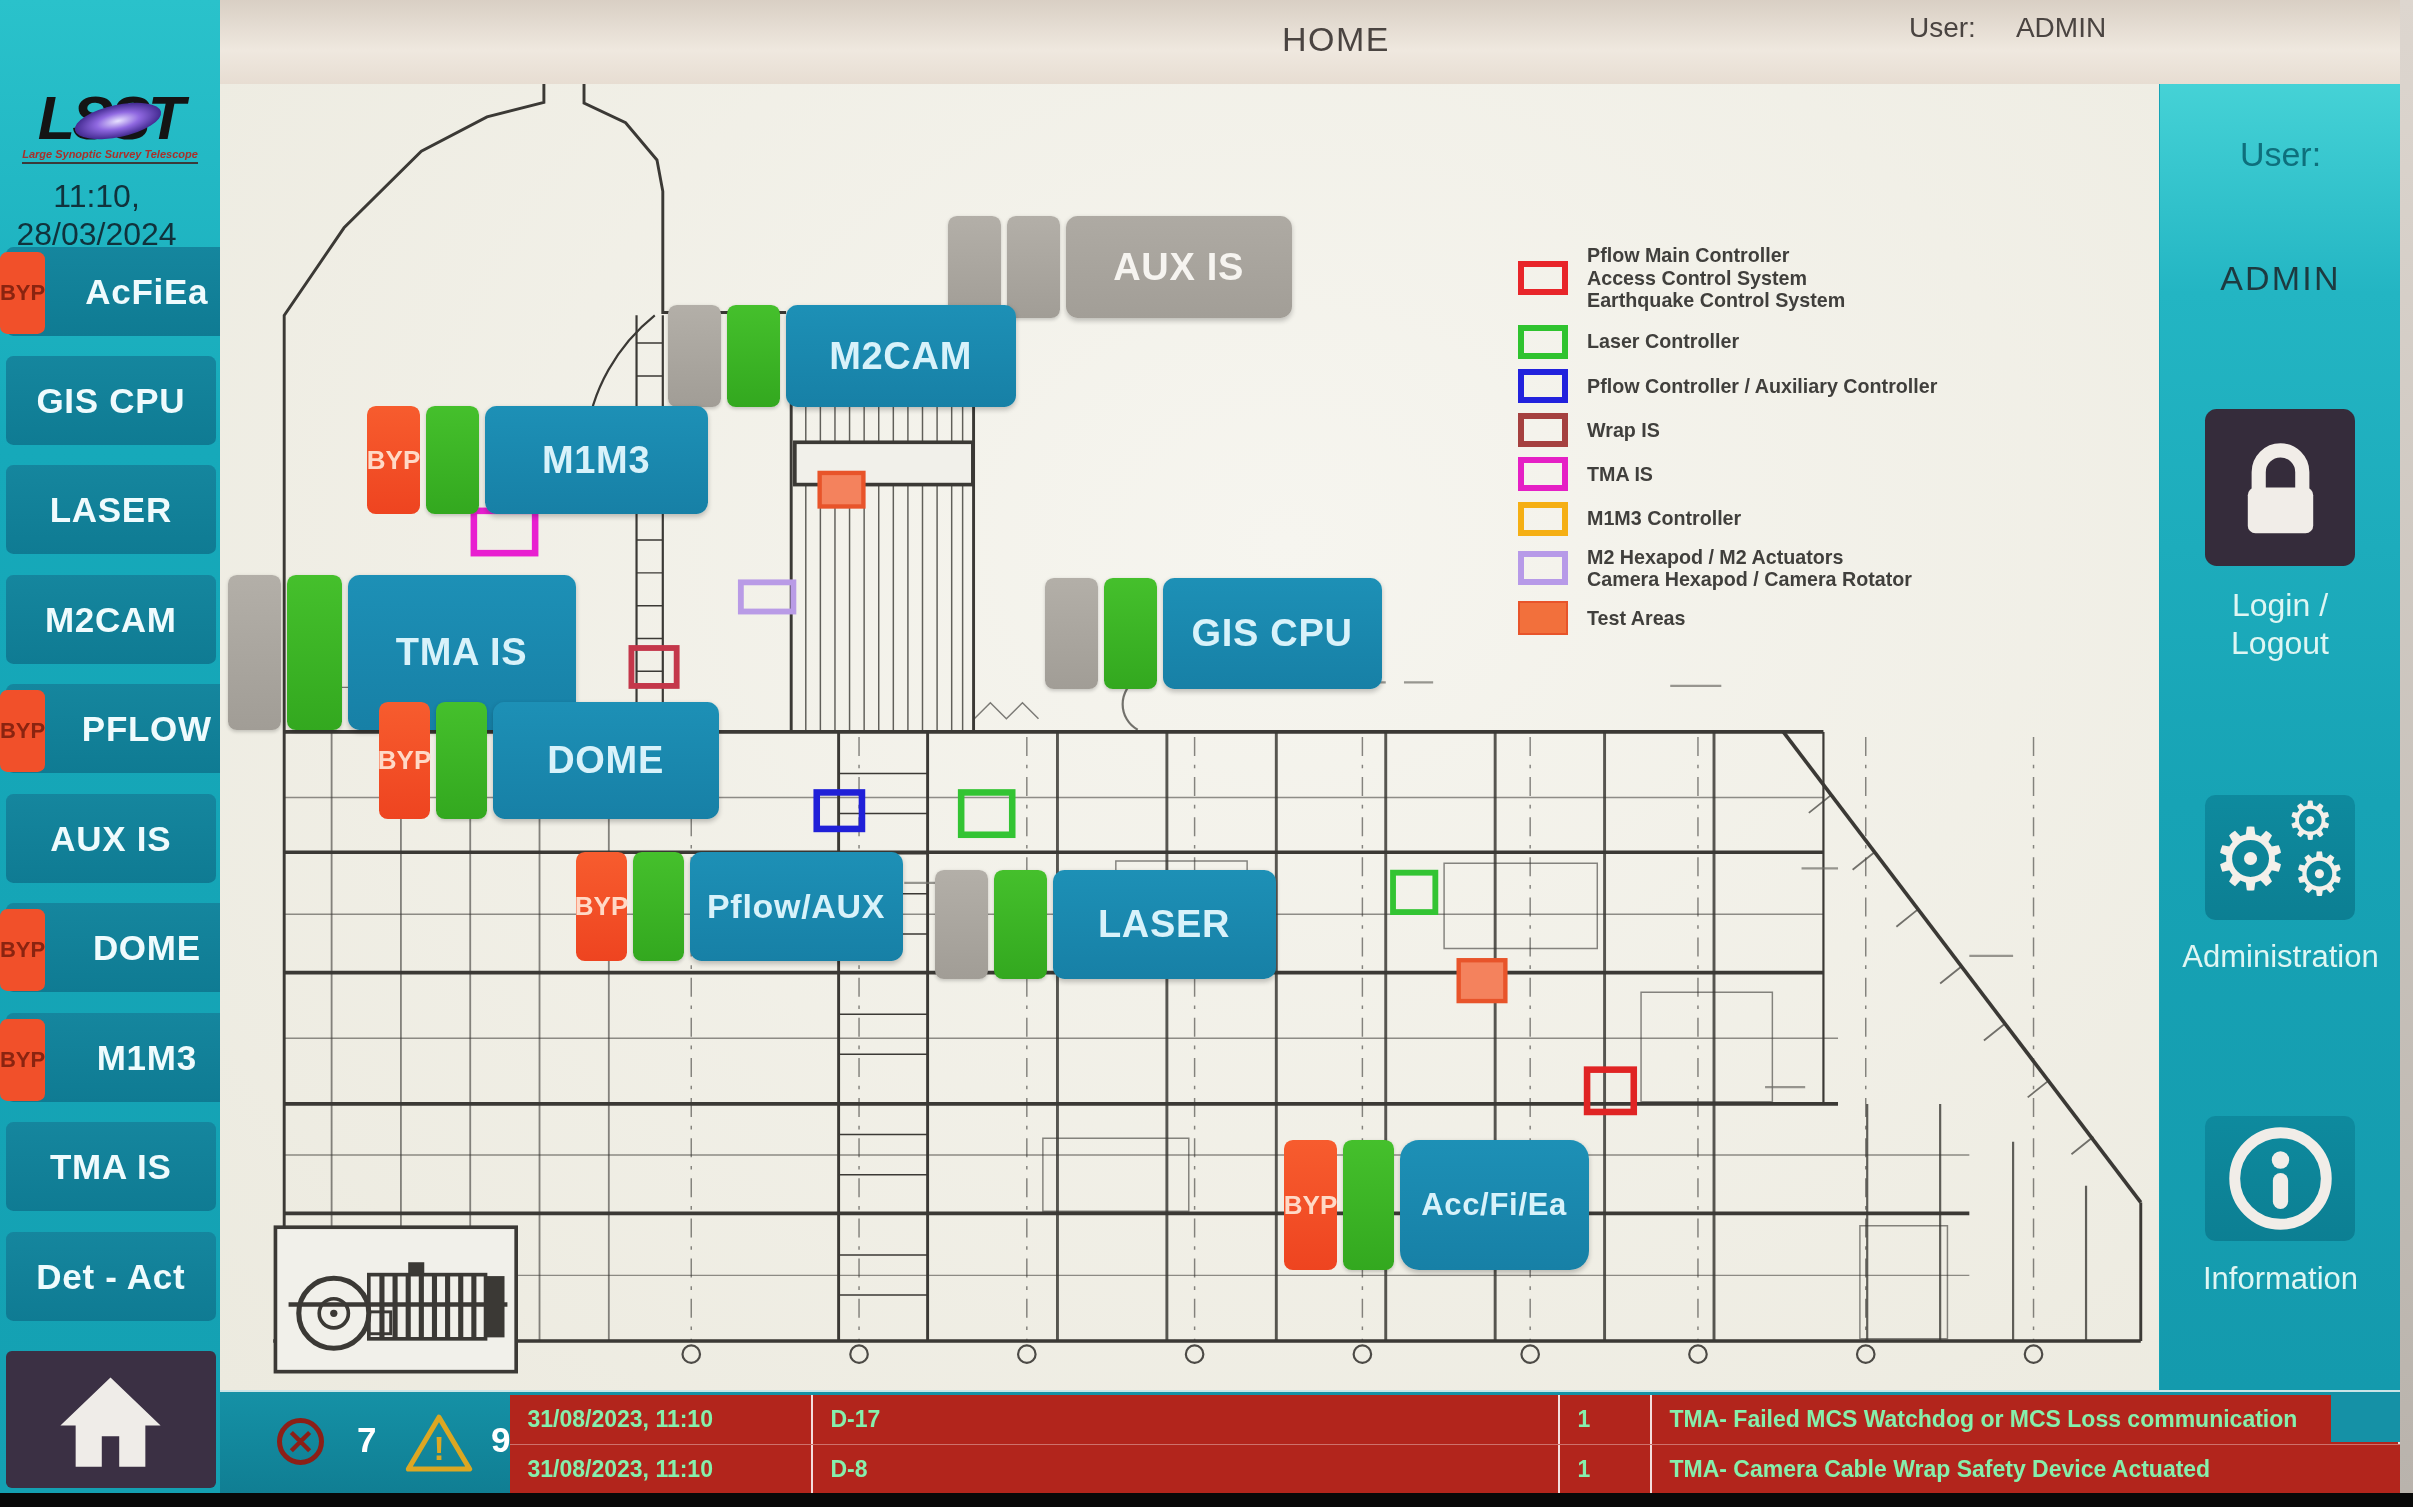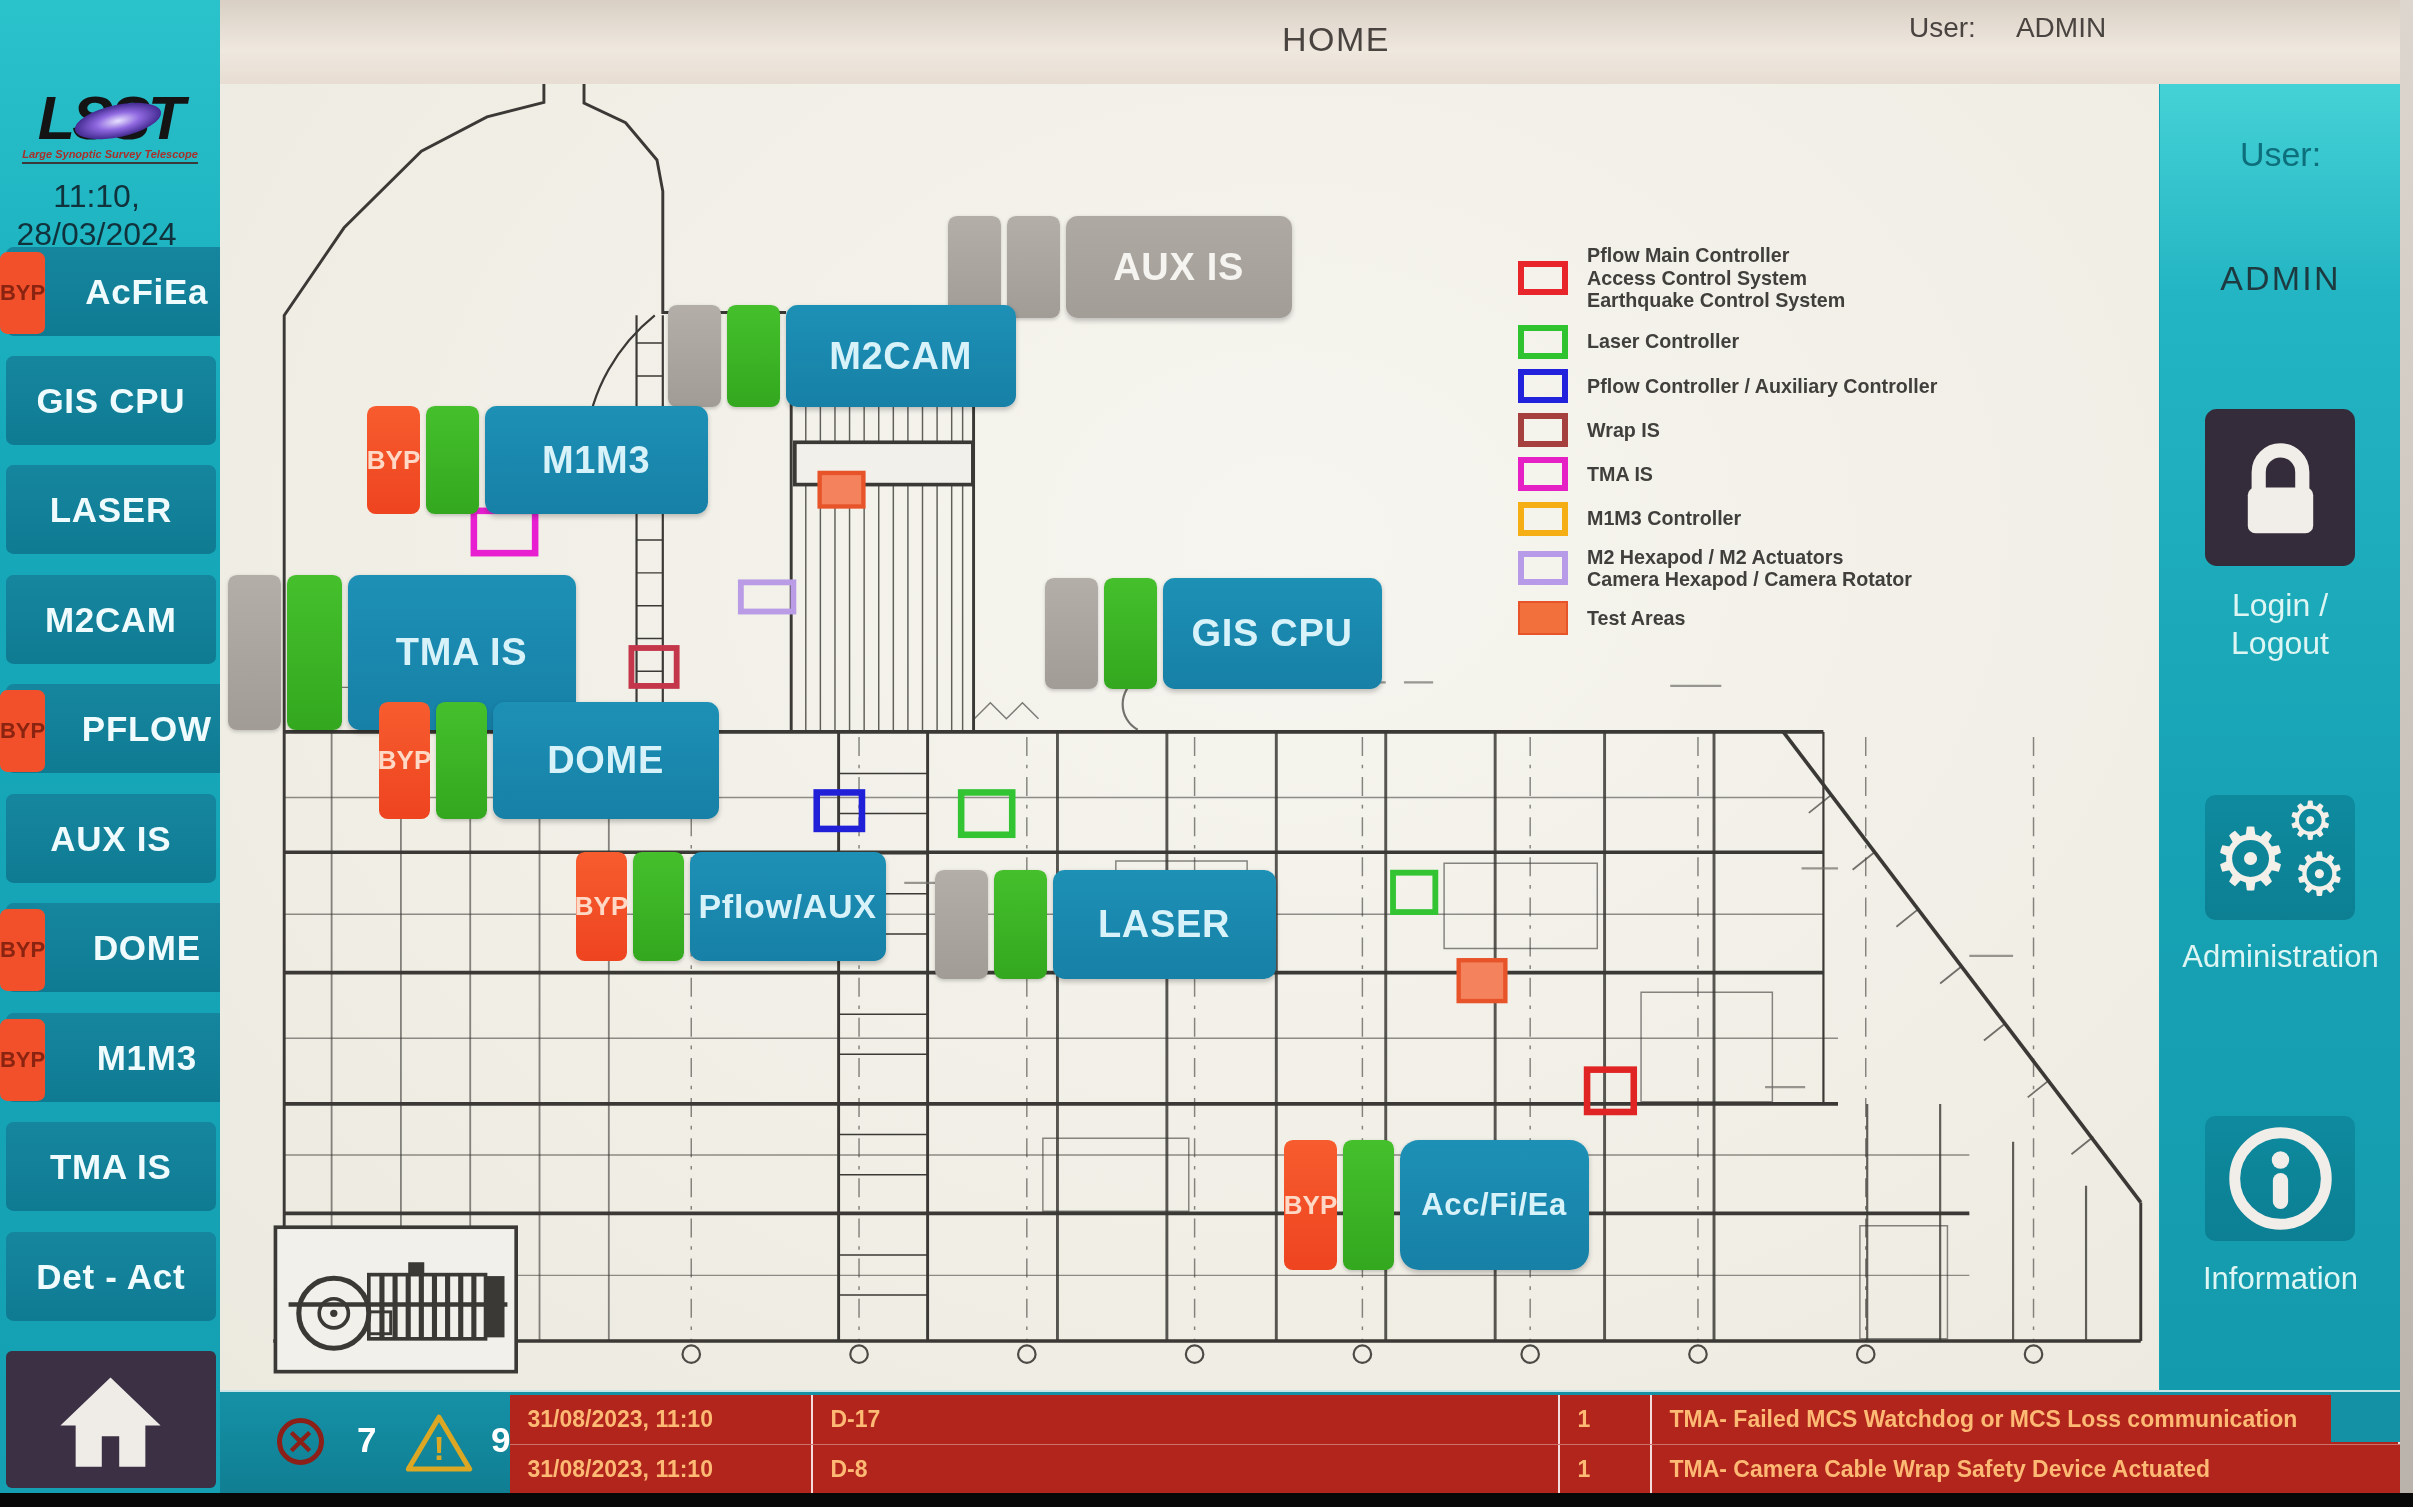--- a/index.html
+++ b/index.html
@@ -53,21 +53,21 @@
     display:flex;align-items:center;justify-content:center;color:#d8f2fa;font-size:38px;font-weight:bold;
     letter-spacing:0.7px;box-shadow:0 2.2px 5.8px rgba(0,0,0,.22);}
   .dbtn.gray{background:linear-gradient(180deg,#aeaaa3,#a29e97);color:#f6f4f0;}
 
   .g-auxis {left:948px;top:216px;height:102px;}  .g-auxis .dbtn{width:226px;}
   .g-m2cam {left:668px; top:305px;height:102px;}  .g-m2cam .dbtn{width:230px;}
   .g-m1m3  {left:367px; top:406px;height:108px;}  .g-m1m3 .dbtn{width:223px;}
   .g-tmais {left:228px; top:575px;height:155px;}  .g-tmais .dbtn{width:228px;}
   .g-giscpu{left:1045px;top:578px;height:111px;}  .g-giscpu .dbtn{width:219px;}
   .g-dome  {left:379px; top:702px;height:117px;}  .g-dome .dbtn{width:226px;}
-  .g-pflow {left:576px; top:852px;height:109px;} .g-pflow .dbtn{width:196px;font-size:34px;}
+  .g-pflow {left:576px; top:852px;height:109px;} .g-pflow .dbtn{width:213px;font-size:34px;}
   .g-laser {left:935px;top:870px;height:109px;} .g-laser .dbtn{width:223px;}
   .g-acc   {left:1284px;top:1140px;height:130px;} .g-acc .dbtn{width:189px;font-size:31px;border-radius:19px;}
 
   
   .legend{position:absolute;left:1518px;top:244px;width:496px;z-index:4;}
   .legend-row{display:flex;align-items:center;margin-bottom:10.2px;}
   .legend-box{flex:0 0 50px;height:34px;border:6.6px solid #888;background:transparent;margin-right:19px;box-sizing:border-box;}
   .legend-box.filled{border-width:2.9px;}
   .legend-text{font-size:19.7px;line-height:22.6px;color:#403f3c;font-weight:600;}
 
@@ -91,21 +91,21 @@
   .bbar{position:absolute;left:220px;top:1390px;width:2180px;height:103px;
     background:linear-gradient(180deg,#1591a6,#107e93);border-top:2.2px solid #c9e4e6;box-sizing:border-box;}
   .err-ico{position:absolute;left:57px;top:26px;width:47px;height:47px;border:5.1px solid #8c1f17;border-radius:50%;
     color:#8c1f17;font-size:34px;font-weight:bold;display:flex;align-items:center;justify-content:center;box-sizing:border-box;}
   .err-count{position:absolute;left:137px;top:28px;font-size:35px;color:#fff;font-weight:bold;}
   .warn-ico{position:absolute;left:184px;top:20.4px;}
   .warn-count{position:absolute;left:271px;top:28px;font-size:35px;color:#fff;font-weight:bold;}
   .alarm-panel{position:absolute;left:290px;top:2.9px;width:1890px;height:98px;background:#b2251c;}
   .alarm-row{display:grid;grid-template-columns:303px 747px 92px 748px;height:49px;align-items:center;position:relative;}
   .alarm-row + .alarm-row{border-top:1.5px solid rgba(255,255,255,.35);}
-  .acell{color:#fdba74;font-size:23px;font-weight:bold;padding-left:17.5px;height:100%;display:flex;align-items:center;
+  .acell{color:#86efac;font-size:23px;font-weight:bold;padding-left:17.5px;height:100%;display:flex;align-items:center;
     border-right:2.2px solid rgba(255,255,255,.85);box-sizing:border-box;overflow:hidden;white-space:nowrap;}
   .acell:last-child{border-right:none;}
   .row1-cap{position:absolute;right:0;top:0;width:69px;height:47px;background:#1591a6;}
 
   .right-edge{position:absolute;left:2400px;top:0;width:13px;height:1493px;background:linear-gradient(180deg,#ddd6cf,#b9b3ac);}
   .bottom-strip{position:absolute;left:0;top:1493px;width:2413px;height:14.6px;background:#080808;}
 </style>
 </head>
 <body>
 

